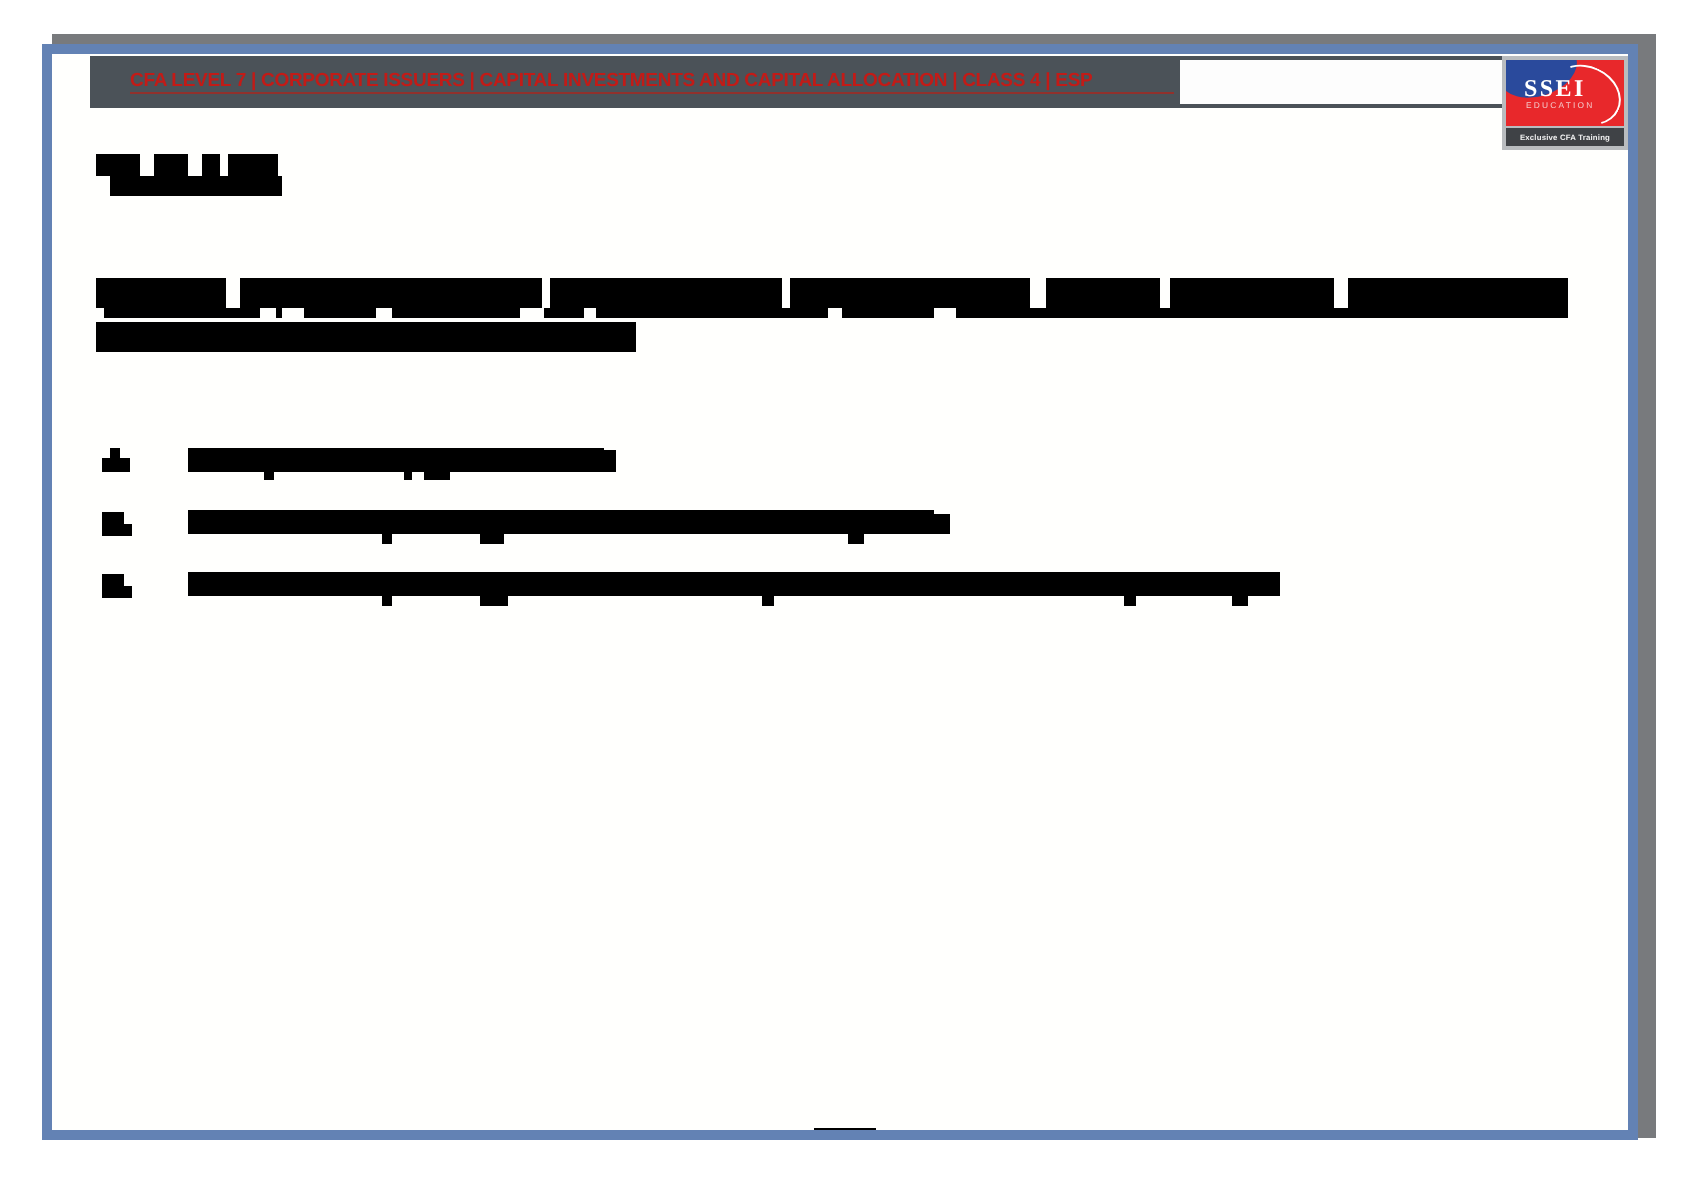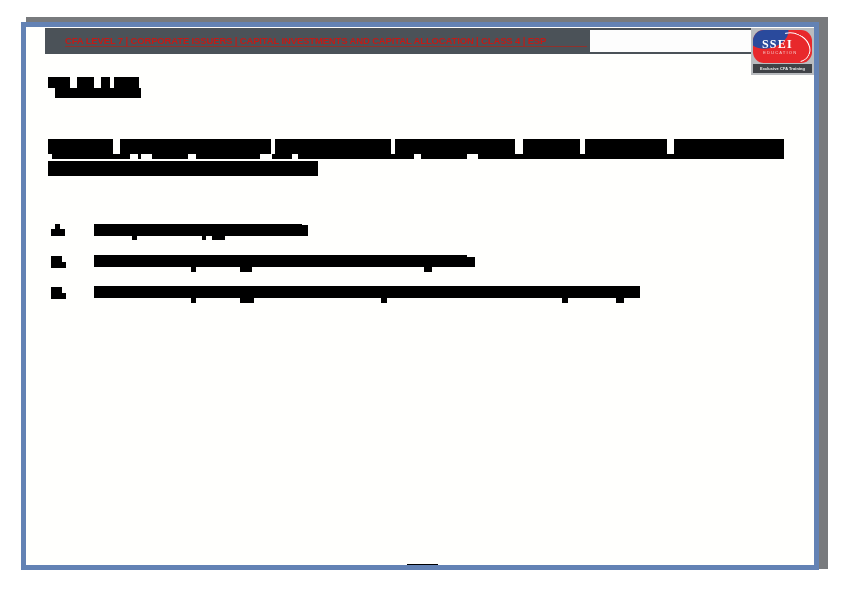--- a/index.html
+++ b/index.html
@@ -104,21 +104,20 @@
     height: 47px;
     background: #b9bcbf;
     padding: 0;
   }
   .logo-plate {
     position: absolute;
     left: 2px; top: 2px;
     width: 59px; height: 33px;
     background: #e8282b;
     overflow: hidden;
-    border-radius: 11px;
   }
   .logo-swoosh {
     position: absolute;
     left: -4px; top: -8px;
     width: 40px; height: 26px;
     border-radius: 50%;
     background: #2a4a9c;
     transform: rotate(-18deg);
   }
   .logo-arc {

